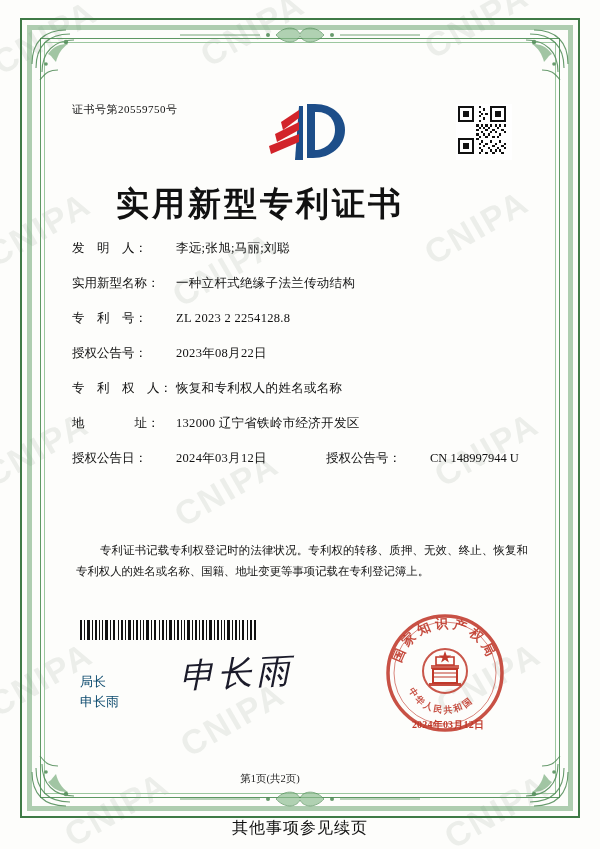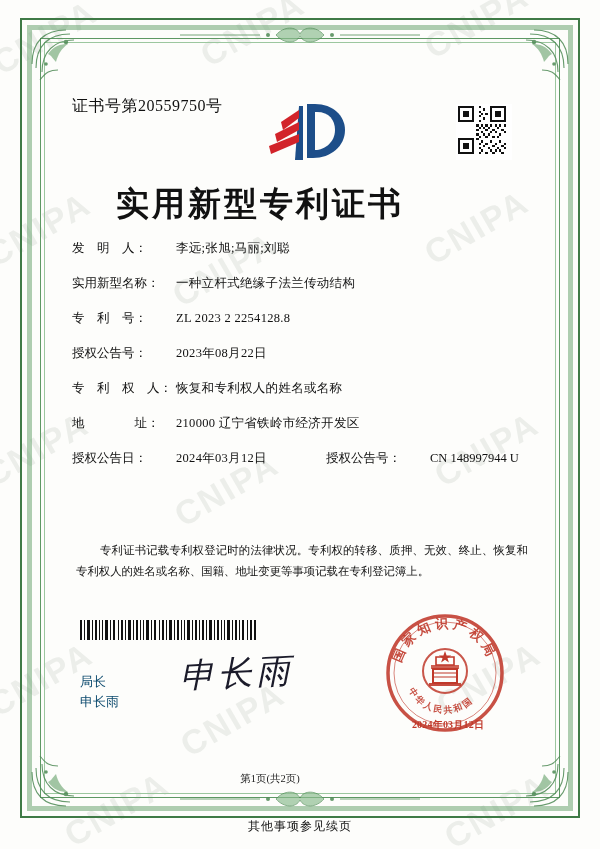--- a/index.html
+++ b/index.html
@@ -108,22 +108,22 @@
     left: 180px; top: 786px;
     width: 240px; height: 26px;
     pointer-events:none;
     opacity:.85;
     transform: scaleY(-1);
   }
 
   
   .cert-no {
     position: absolute;
-    left: 72px; top: 96px;
-    font-size: 16px;
+    left: 72px; top: 102px;
+    font-size: 11px;
     letter-spacing: 0.5px;
     color: #111;
   }
 
   .logo {
     position: absolute;
     left: 255px; top: 100px;
     width: 96px; height: 66px;
   }
 
@@ -242,21 +242,21 @@
     text-align: center;
     font-size: 10.5px;
     color: #222;
   }
 
   .footnote {
     position: absolute;
     left: 0; top: 818px;
     width: 600px;
     text-align: center;
-    font-size: 12px;
+    font-size: 16px;
     color: #111;
     letter-spacing: 1px;
   }
 </style>
 </head>
 <body>
 
 <div class="page">
 
   <div class="watermark wm1">CNIPA</div>
@@ -467,21 +467,21 @@
     <div class="field-row">
       <span class="field-label">授权公告号：</span>
       <span class="field-value">2023年08月22日</span>
     </div>
     <div class="field-row">
       <span class="field-label">专　利　权　人：</span>
       <span class="field-value">恢复和专利权人的姓名或名称</span>
     </div>
     <div class="field-row">
       <span class="field-label">地　　　　址：</span>
-      <span class="field-value">210000 辽宁省铁岭市经济开发区</span>
+      <span class="field-value">132000 辽宁省铁岭市经济开发区</span>
     </div>
     <div class="field-row dual">
       <span class="field-label">授权公告日：</span>
       <span class="field-value">2024年03月12日</span>
       <span class="field-label2">授权公告号：</span>
       <span class="field-value2">CN 148997944 U</span>
     </div>
   </div>
 
   <div class="para para2">专利证书记载专利权登记时的法律状况。专利权的转移、质押、无效、终止、恢复和专利权人的姓名或名称、国籍、地址变更等事项记载在专利登记簿上。</div>

